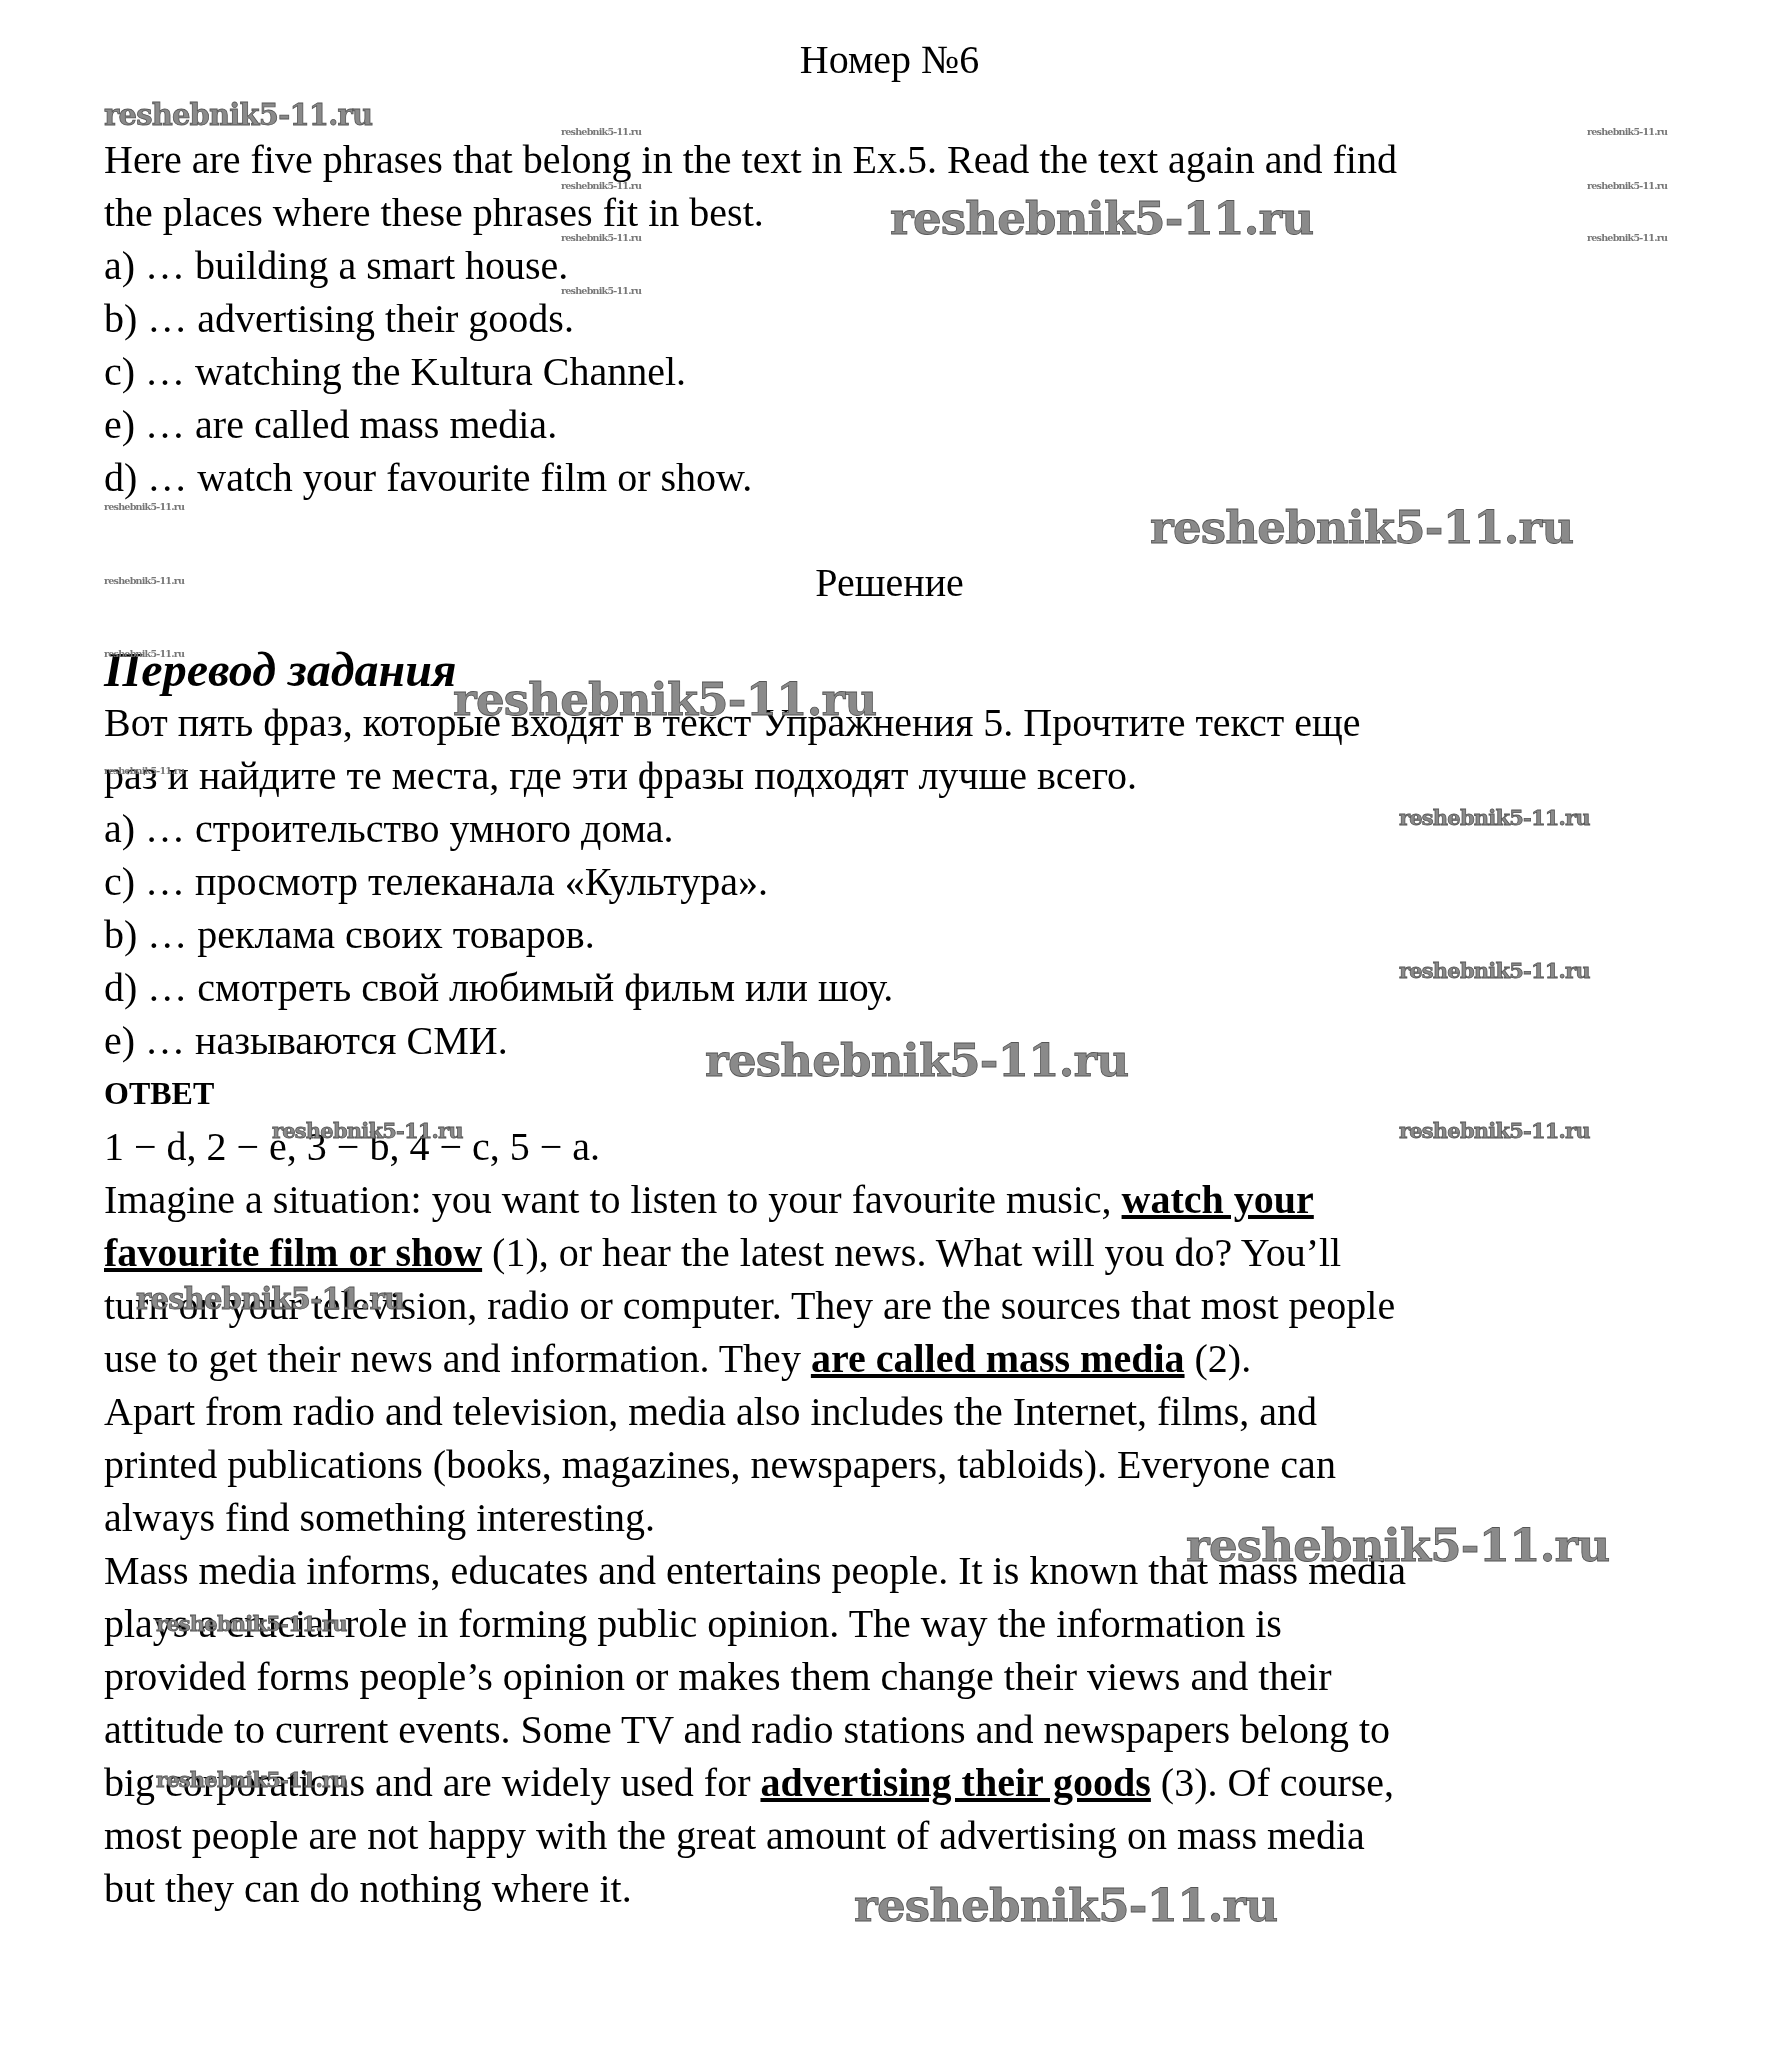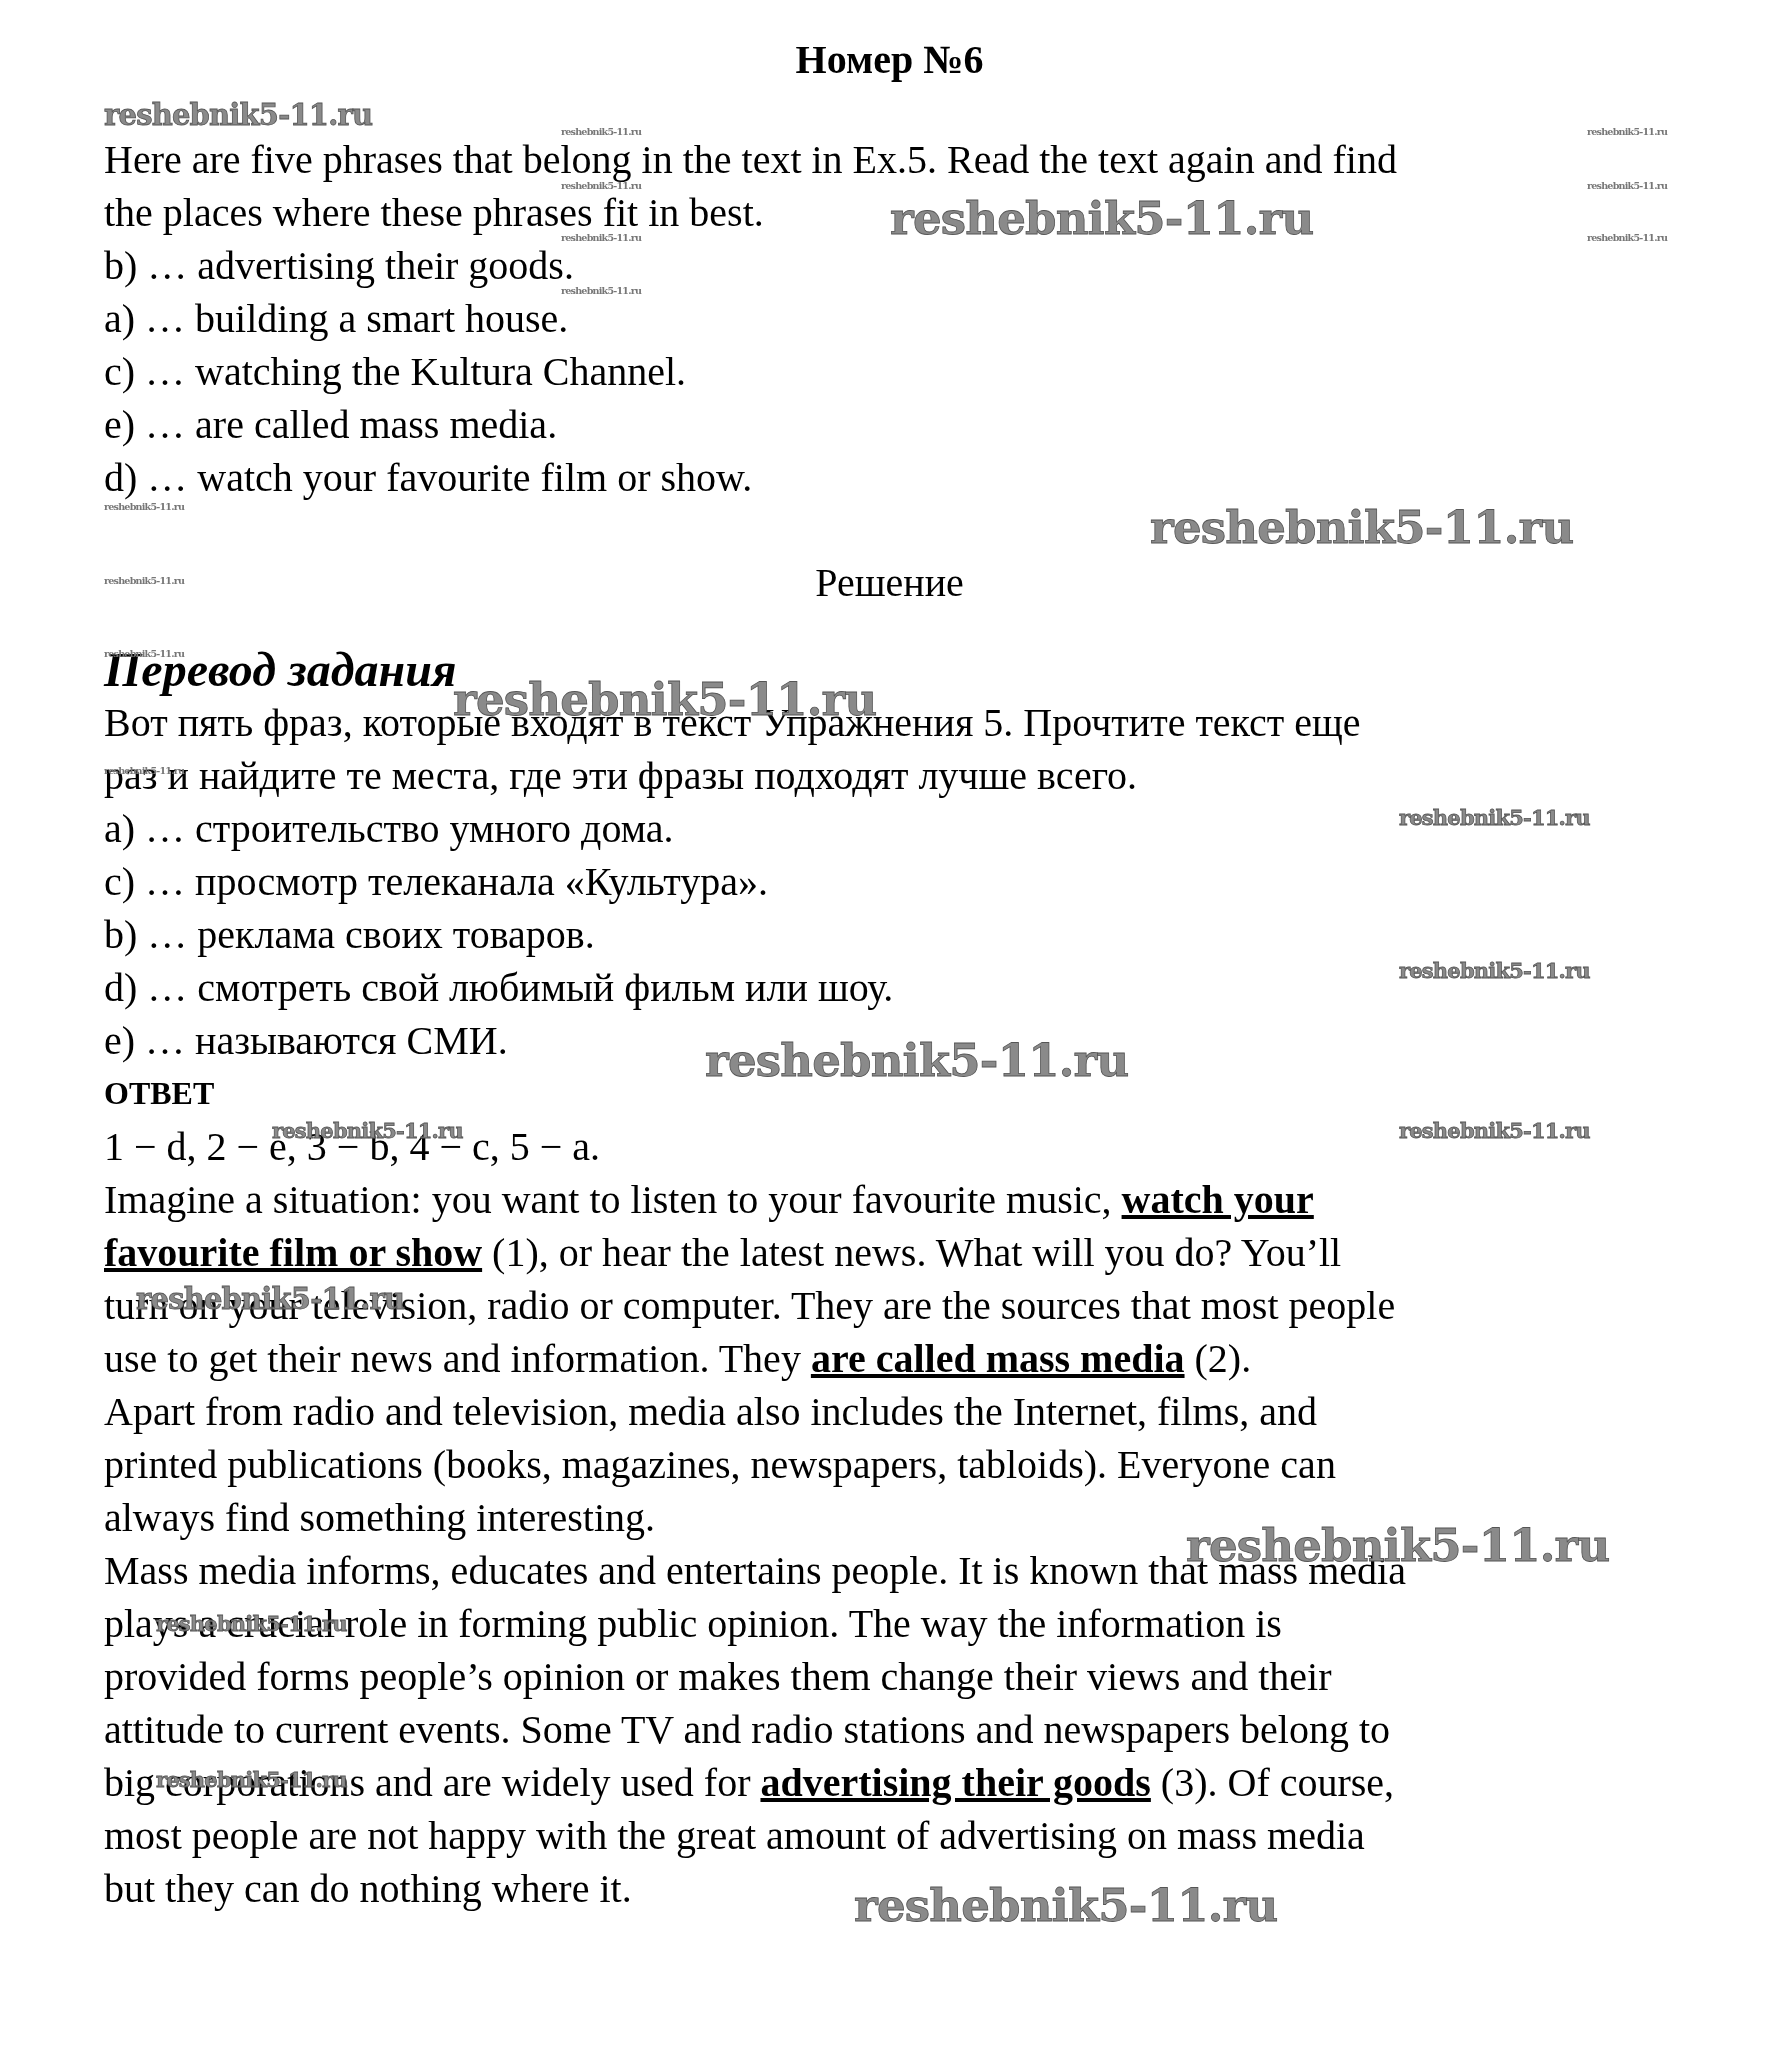--- a/index.html
+++ b/index.html
@@ -16,21 +16,20 @@
     left: 104px;
     top: 32px;
     width: 1571px;
   }
   .title {
     text-align: center;
     font-size: 40px;
     line-height: 56px;
     margin: 0 0 24px 0;
     width: 1571px;
-    font-weight: bold;
   }
   .para, .item, .line {
     font-size: 40px;
     line-height: 53px;
     margin: 0;
   }
   .section-title {
     text-align: center;
     font-size: 40px;
     line-height: 56px;
@@ -67,22 +66,22 @@
 </style>
 </head>
 <body>
 
 <div class="page">
   <div class="title">Номер №6</div>
 
   <div style="margin-top:45px">
     <p class="line">Here are five phrases that belong in the text in Ex.5. Read the text again and find</p>
     <p class="line">the places where these phrases fit in best.</p>
+    <p class="item">a) … building a smart house.</p>
     <p class="item">b) … advertising their goods.</p>
-    <p class="item">a) … building a smart house.</p>
     <p class="item">c) … watching the Kultura Channel.</p>
     <p class="item">e) … are called mass media.</p>
     <p class="item">d) … watch your favourite film or show.</p>
   </div>
 
   <div class="section-title" style="margin-top:51px">Решение</div>
 
   <div>
     <p class="subhead">Перевод задания</p>
     <p class="line">Вот пять фраз, которые входят в текст Упражнения 5. Прочтите текст еще</p>

